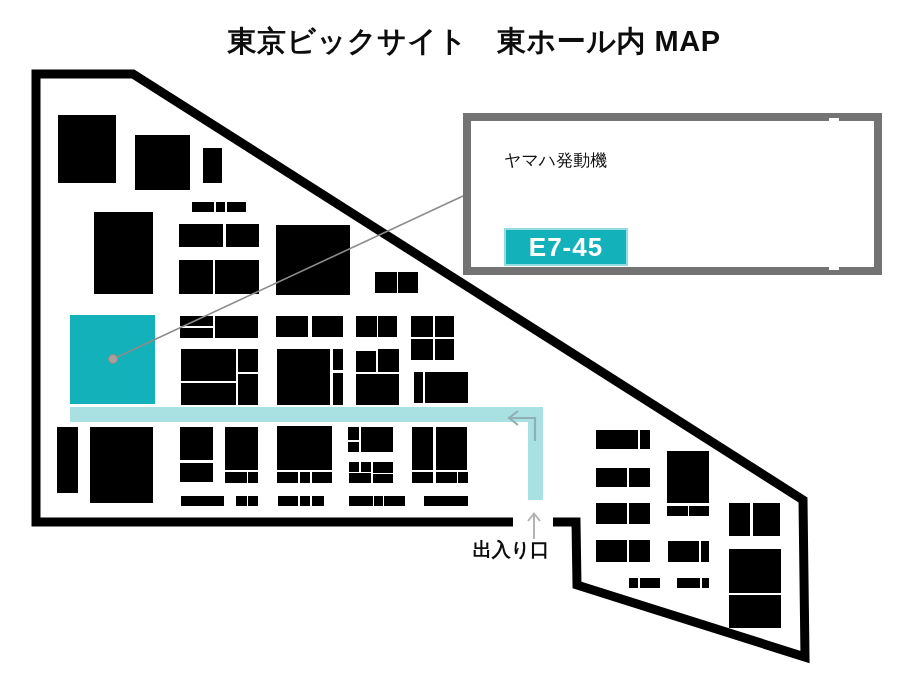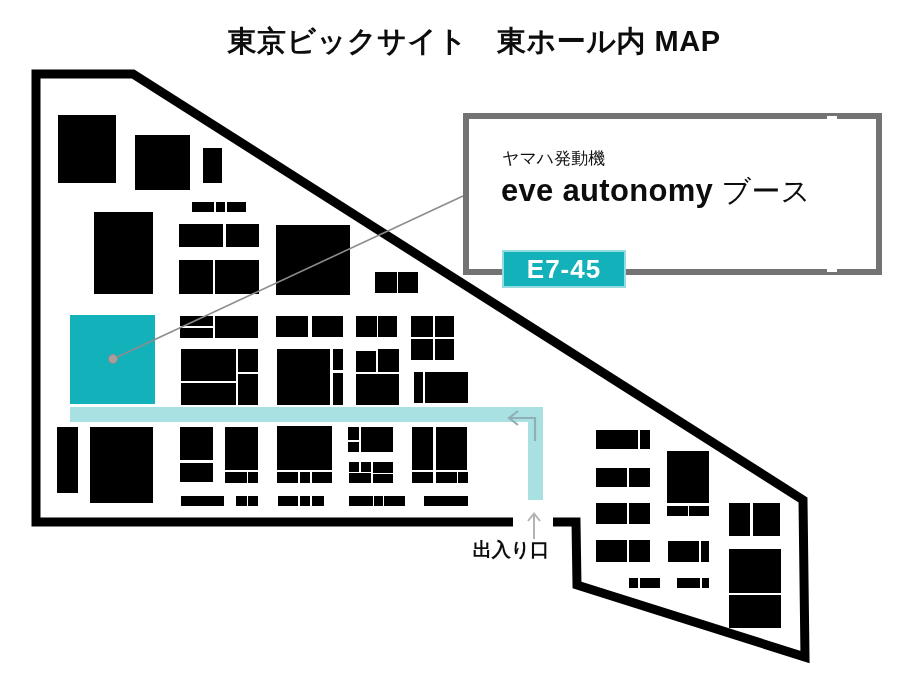--- a/index.html
+++ b/index.html
@@ -7,38 +7,38 @@
     position:relative;width:908px;height:682px;background:#ffffff;overflow:hidden;
     font-family:"Liberation Sans","DejaVu Sans",sans-serif;
   }
   .page-title{
     position:absolute;left:0;top:22px;width:908px;text-align:center;
     font-size:29px;font-weight:800;color:#0d0d0d;letter-spacing:.5px;margin:0;padding-left:20px;
   }
   #map-svg{position:absolute;left:0;top:0;}
   .callout{
     position:absolute;left:463px;top:113px;width:419px;height:162px;
-    background:#ffffff;border:6px solid #737373;box-sizing:border-box;
+    background:#ffffff;border:8px solid #737373;box-sizing:border-box;
   }
   .border-gap{position:absolute;width:10px;height:4px;background:#ffffff;left:358px;}
   .border-gap.top{top:-3px;}
   .border-gap.bottom{bottom:-3px;}
   .company{
     position:absolute;left:33px;top:28px;font-size:17px;font-weight:400;color:#111;
   }
   .booth-name{
     position:absolute;left:32px;top:53px;font-size:31px;font-weight:800;color:#0d0d0d;
     white-space:nowrap;letter-spacing:.3px;
   }
   .booth-name .suffix{font-weight:400;font-size:29px;}
   .badge{
     position:absolute;left:33px;top:107px;width:124px;height:38px;
     background:#13b1ba;border:2px solid rgba(255,255,255,.55);box-sizing:border-box;
     display:flex;align-items:center;justify-content:center;
-    color:#ffffff;font-size:26px;font-weight:700;letter-spacing:1px;margin-top:24px;
+    color:#ffffff;font-size:26px;font-weight:700;letter-spacing:1px;
   }
   .exit-label{
     position:absolute;left:456px;top:537px;width:110px;text-align:center;
     font-size:19px;font-weight:700;color:#0d0d0d;white-space:nowrap;
   }
 </style>
 </head>
 <body>
 
 <div class="stage">
@@ -145,19 +145,18 @@
       <path d="M535,441 L535,418 L510,418 M518,411 L509,418 L518,425" fill="none" stroke="#8fafb4" stroke-width="2.2" stroke-linecap="butt"></path>
       <path d="M534,539 L534,514 M528,521 L534,513.5 L540,521" fill="none" stroke="#b3b3b3" stroke-width="2" stroke-linecap="butt"></path>
       <line x1="113" y1="359" x2="463" y2="196" stroke="#8c8c8c" stroke-width="1.6"></line>
       <circle cx="113" cy="359" r="4.5" fill="#ab9e9e" stroke="#8c8c8c" stroke-width="1"></circle>
     </svg>
 
   <div class="callout">
     <div class="border-gap top"></div>
     <div class="border-gap bottom"></div>
     <div class="company">ヤマハ発動機</div>
-    <div class="booth-name"><span>eve autonomy</span><span class="suffix"> ブース</span></div>
     <div class="badge">E7-45</div>
   </div>
 
   <div class="exit-label">出入り口</div>
 
 </div>
 
 </body></html>

